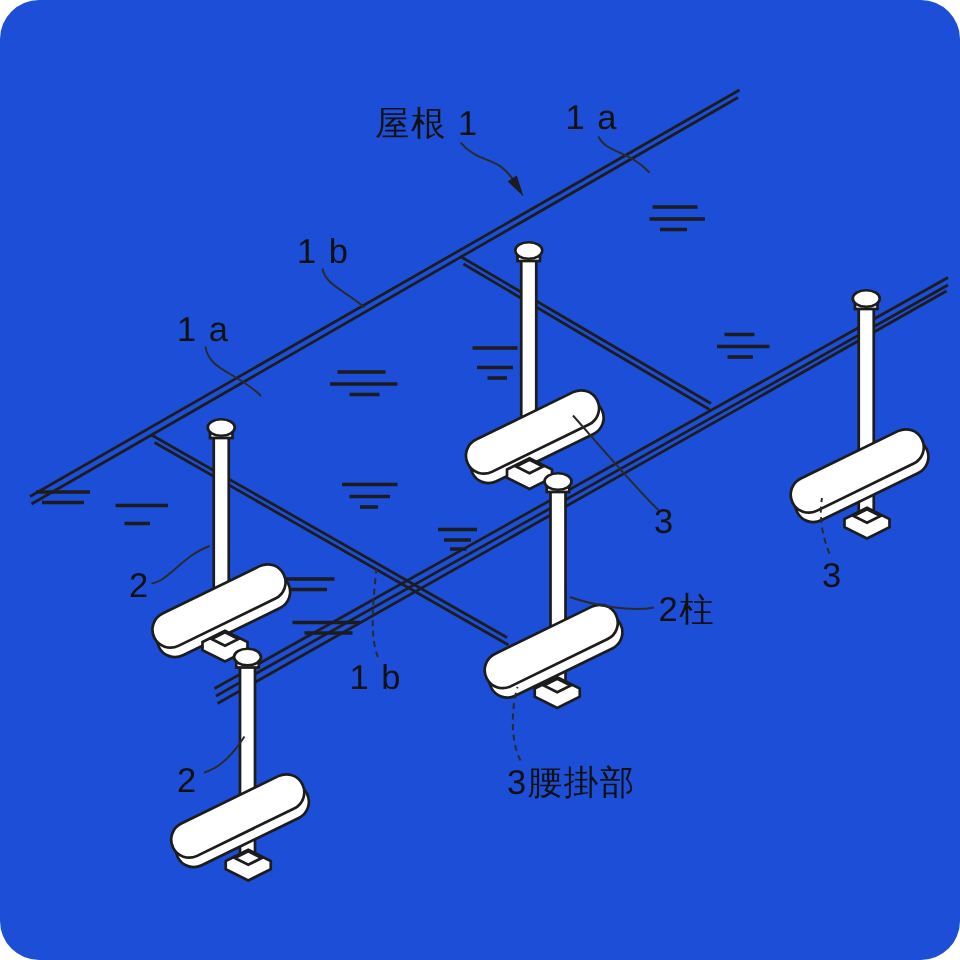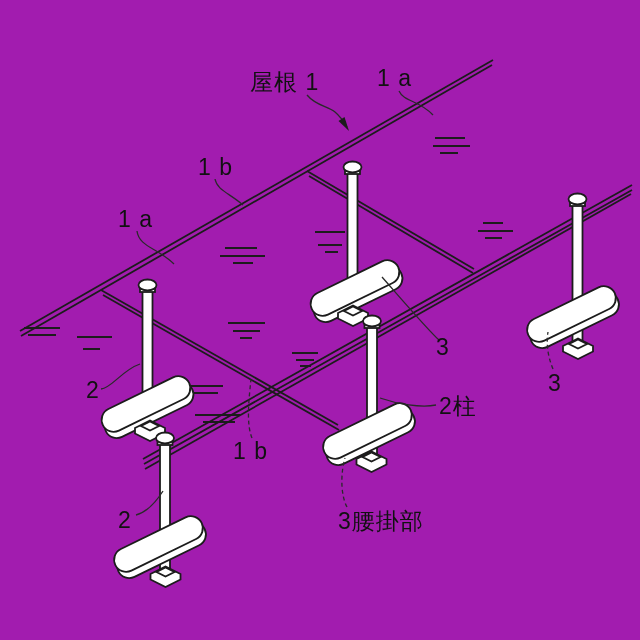--- a/index.html
+++ b/index.html
@@ -1,16 +1,16 @@
 <!DOCTYPE html>
 <html><head>
 <meta charset="utf-8">
 <style>
   html,body{margin:0;padding:0;background:#fff;}
-  .stage{width:640px;height:640px;background:#a21caf;position:relative;overflow:hidden;}
+  .stage{width:640px;height:640px;background:#1d4ed8;position:relative;overflow:hidden;border-radius:26px;}
   svg{display:block;}
   
   .ln{stroke:#1c1c1c;stroke-width:1.8;fill:none;}
   .h{stroke:#1c1c1c;stroke-width:2.2;fill:none;}
   .w{fill:#ffffff;stroke:#1c1c1c;stroke-width:1.8;}
   .leader{stroke:#2a2a2a;stroke-width:1.3;fill:none;}
   .leader.dash{stroke-dasharray:4 3;}
   .head{fill:#1c1c1c;stroke:none;}
   text{font-family:"Liberation Sans","DejaVu Sans",sans-serif;font-size:23px;fill:#111;letter-spacing:1px;}
 </style>

